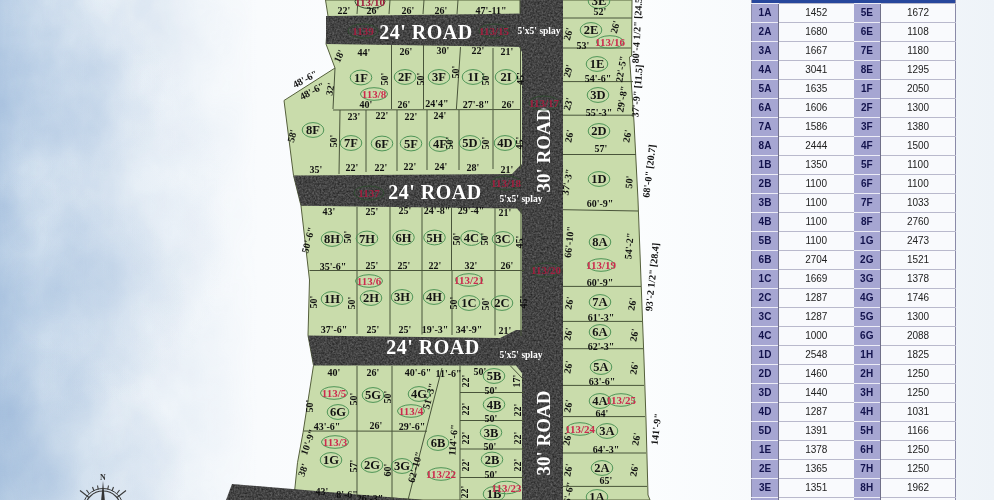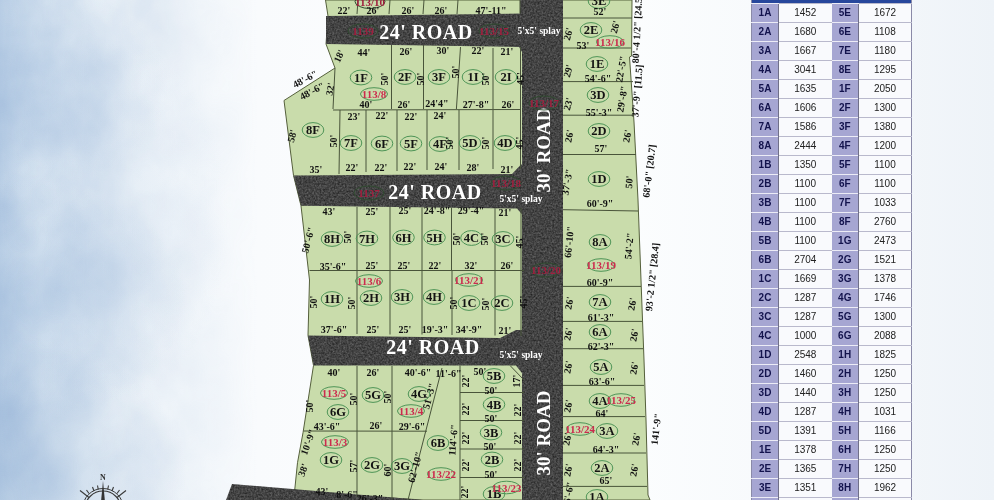--- a/index.html
+++ b/index.html
@@ -8,21 +8,21 @@
   radial-gradient(230px 170px at 25px 300px, rgba(160,188,220,.42), rgba(160,188,220,0) 70%),
   radial-gradient(260px 200px at 5px 475px, rgba(150,180,214,.4), rgba(150,180,214,0) 70%),
   radial-gradient(220px 150px at 15px 85px, rgba(168,194,224,.38), rgba(168,194,224,0) 70%),
   radial-gradient(170px 260px at 110px 220px, rgba(185,206,230,.22), rgba(185,206,230,0) 70%),
   linear-gradient(90deg,#c2d5e9 0%,#dce8f3 4%,#eef4f9 13%,#f9fbfd 26%,#feffff 55%,#f5f8fb 85%,#eef3f8 100%);}
 svg{position:absolute;left:0;top:0}
 .tbl{position:absolute;left:751px;top:-16.3px;border-collapse:collapse;table-layout:fixed;
  background:#fff;border:1px solid #8a8aa8}
 .tbl td{height:19px;box-sizing:border-box;padding:0;text-align:center;font-size:10px;line-height:17px;overflow:hidden}
 .tbl td.id{width:27px;background:#a6a6d2;color:#13134d;font-weight:bold;border-top:1.6px solid #ececf6}
-.tbl td.ar{width:53px;background:#f9fafd;color:#222;border-top:1px solid #b9b9cc;border-left:1.2px solid #707089}
+.tbl td.ar{width:75px;background:#f9fafd;color:#222;border-top:1px solid #b9b9cc;border-left:1.2px solid #707089}
 .tbl tr.hd td{background:#27479c;color:#fff;font-weight:bold;font-size:10px}
 </style></head>
 <body>
 
 <svg width="994" height="500" viewBox="0 0 994 500">
 
 <defs>
 <linearGradient id="wfade" x1="0" y1="0" x2="258" y2="0" gradientUnits="userSpaceOnUse">
 <stop offset="0" stop-color="#fff"></stop>
         <stop offset="0.45" stop-color="#8a8a8a"></stop>
@@ -699,21 +699,21 @@
 <tr>
         <td class="id">7A</td>
         <td class="ar">1586</td>
         <td class="id">3F</td>
         <td class="ar">1380</td>
       </tr>
 <tr>
         <td class="id">8A</td>
         <td class="ar">2444</td>
         <td class="id">4F</td>
-        <td class="ar">1200</td>
+        <td class="ar">1500</td>
       </tr>
 <tr>
         <td class="id">1B</td>
         <td class="ar">1350</td>
         <td class="id">5F</td>
         <td class="ar">1100</td>
       </tr>
 <tr>
         <td class="id">2B</td>
         <td class="ar">1100</td>

